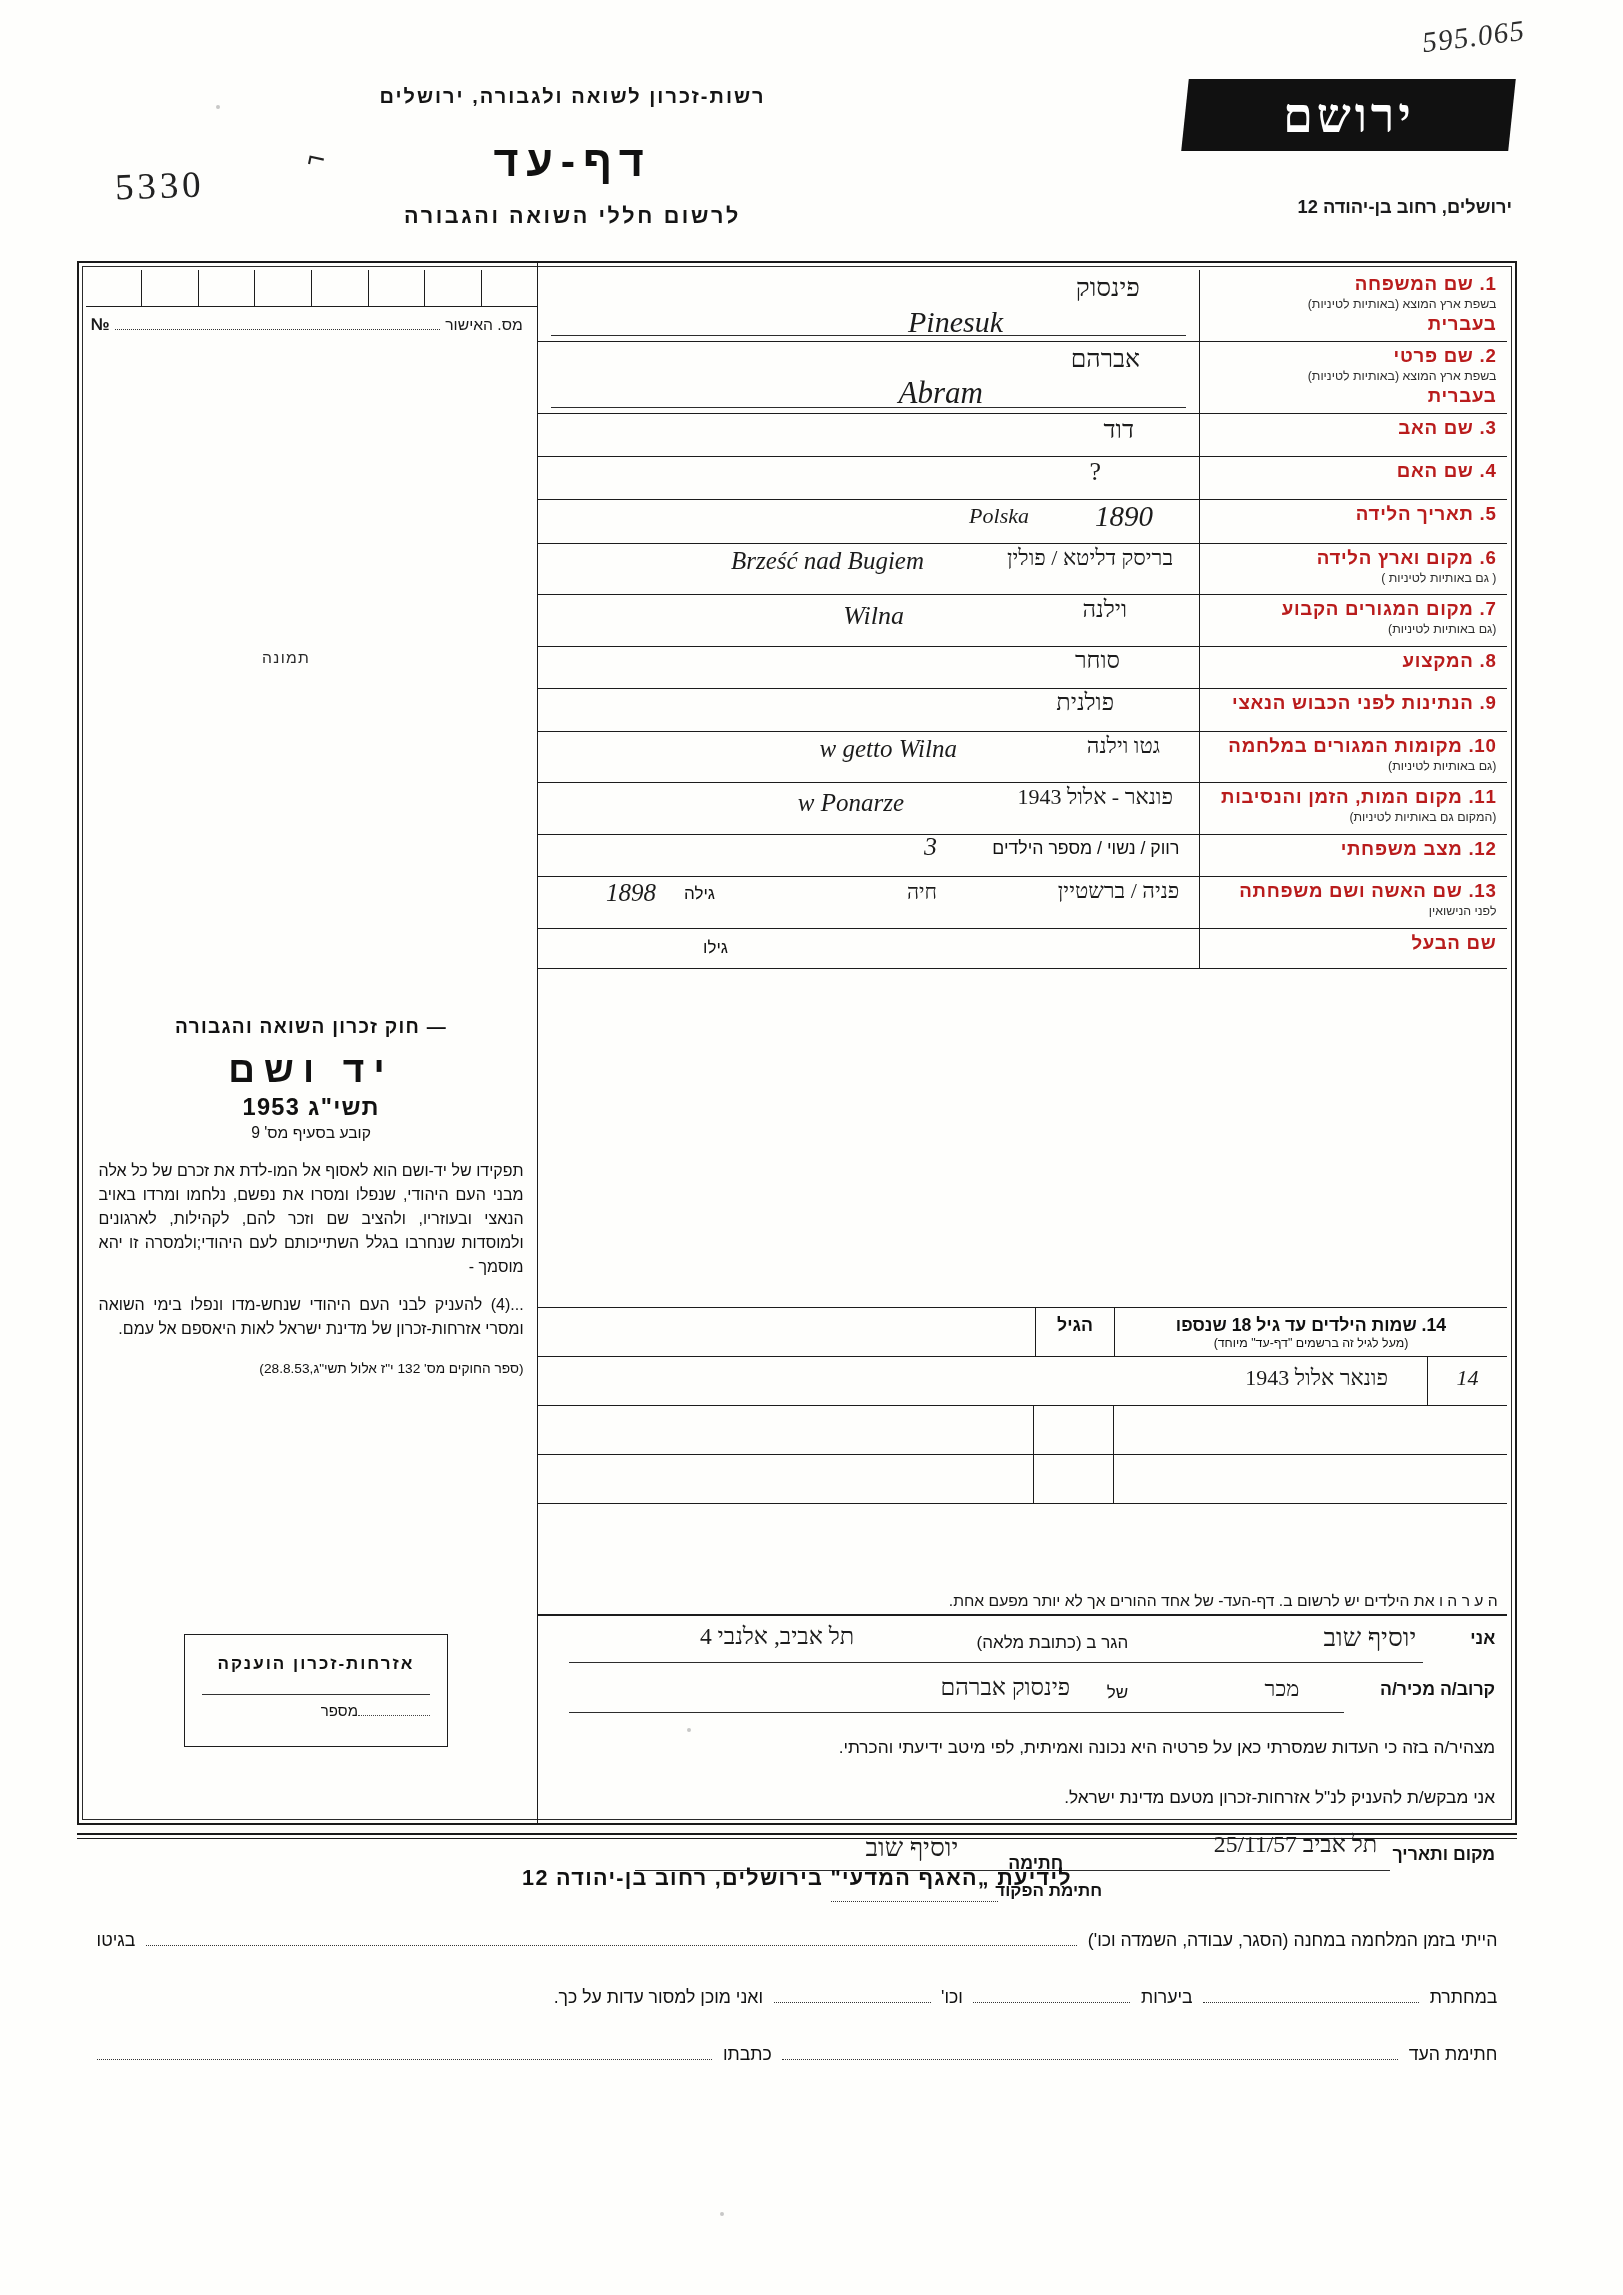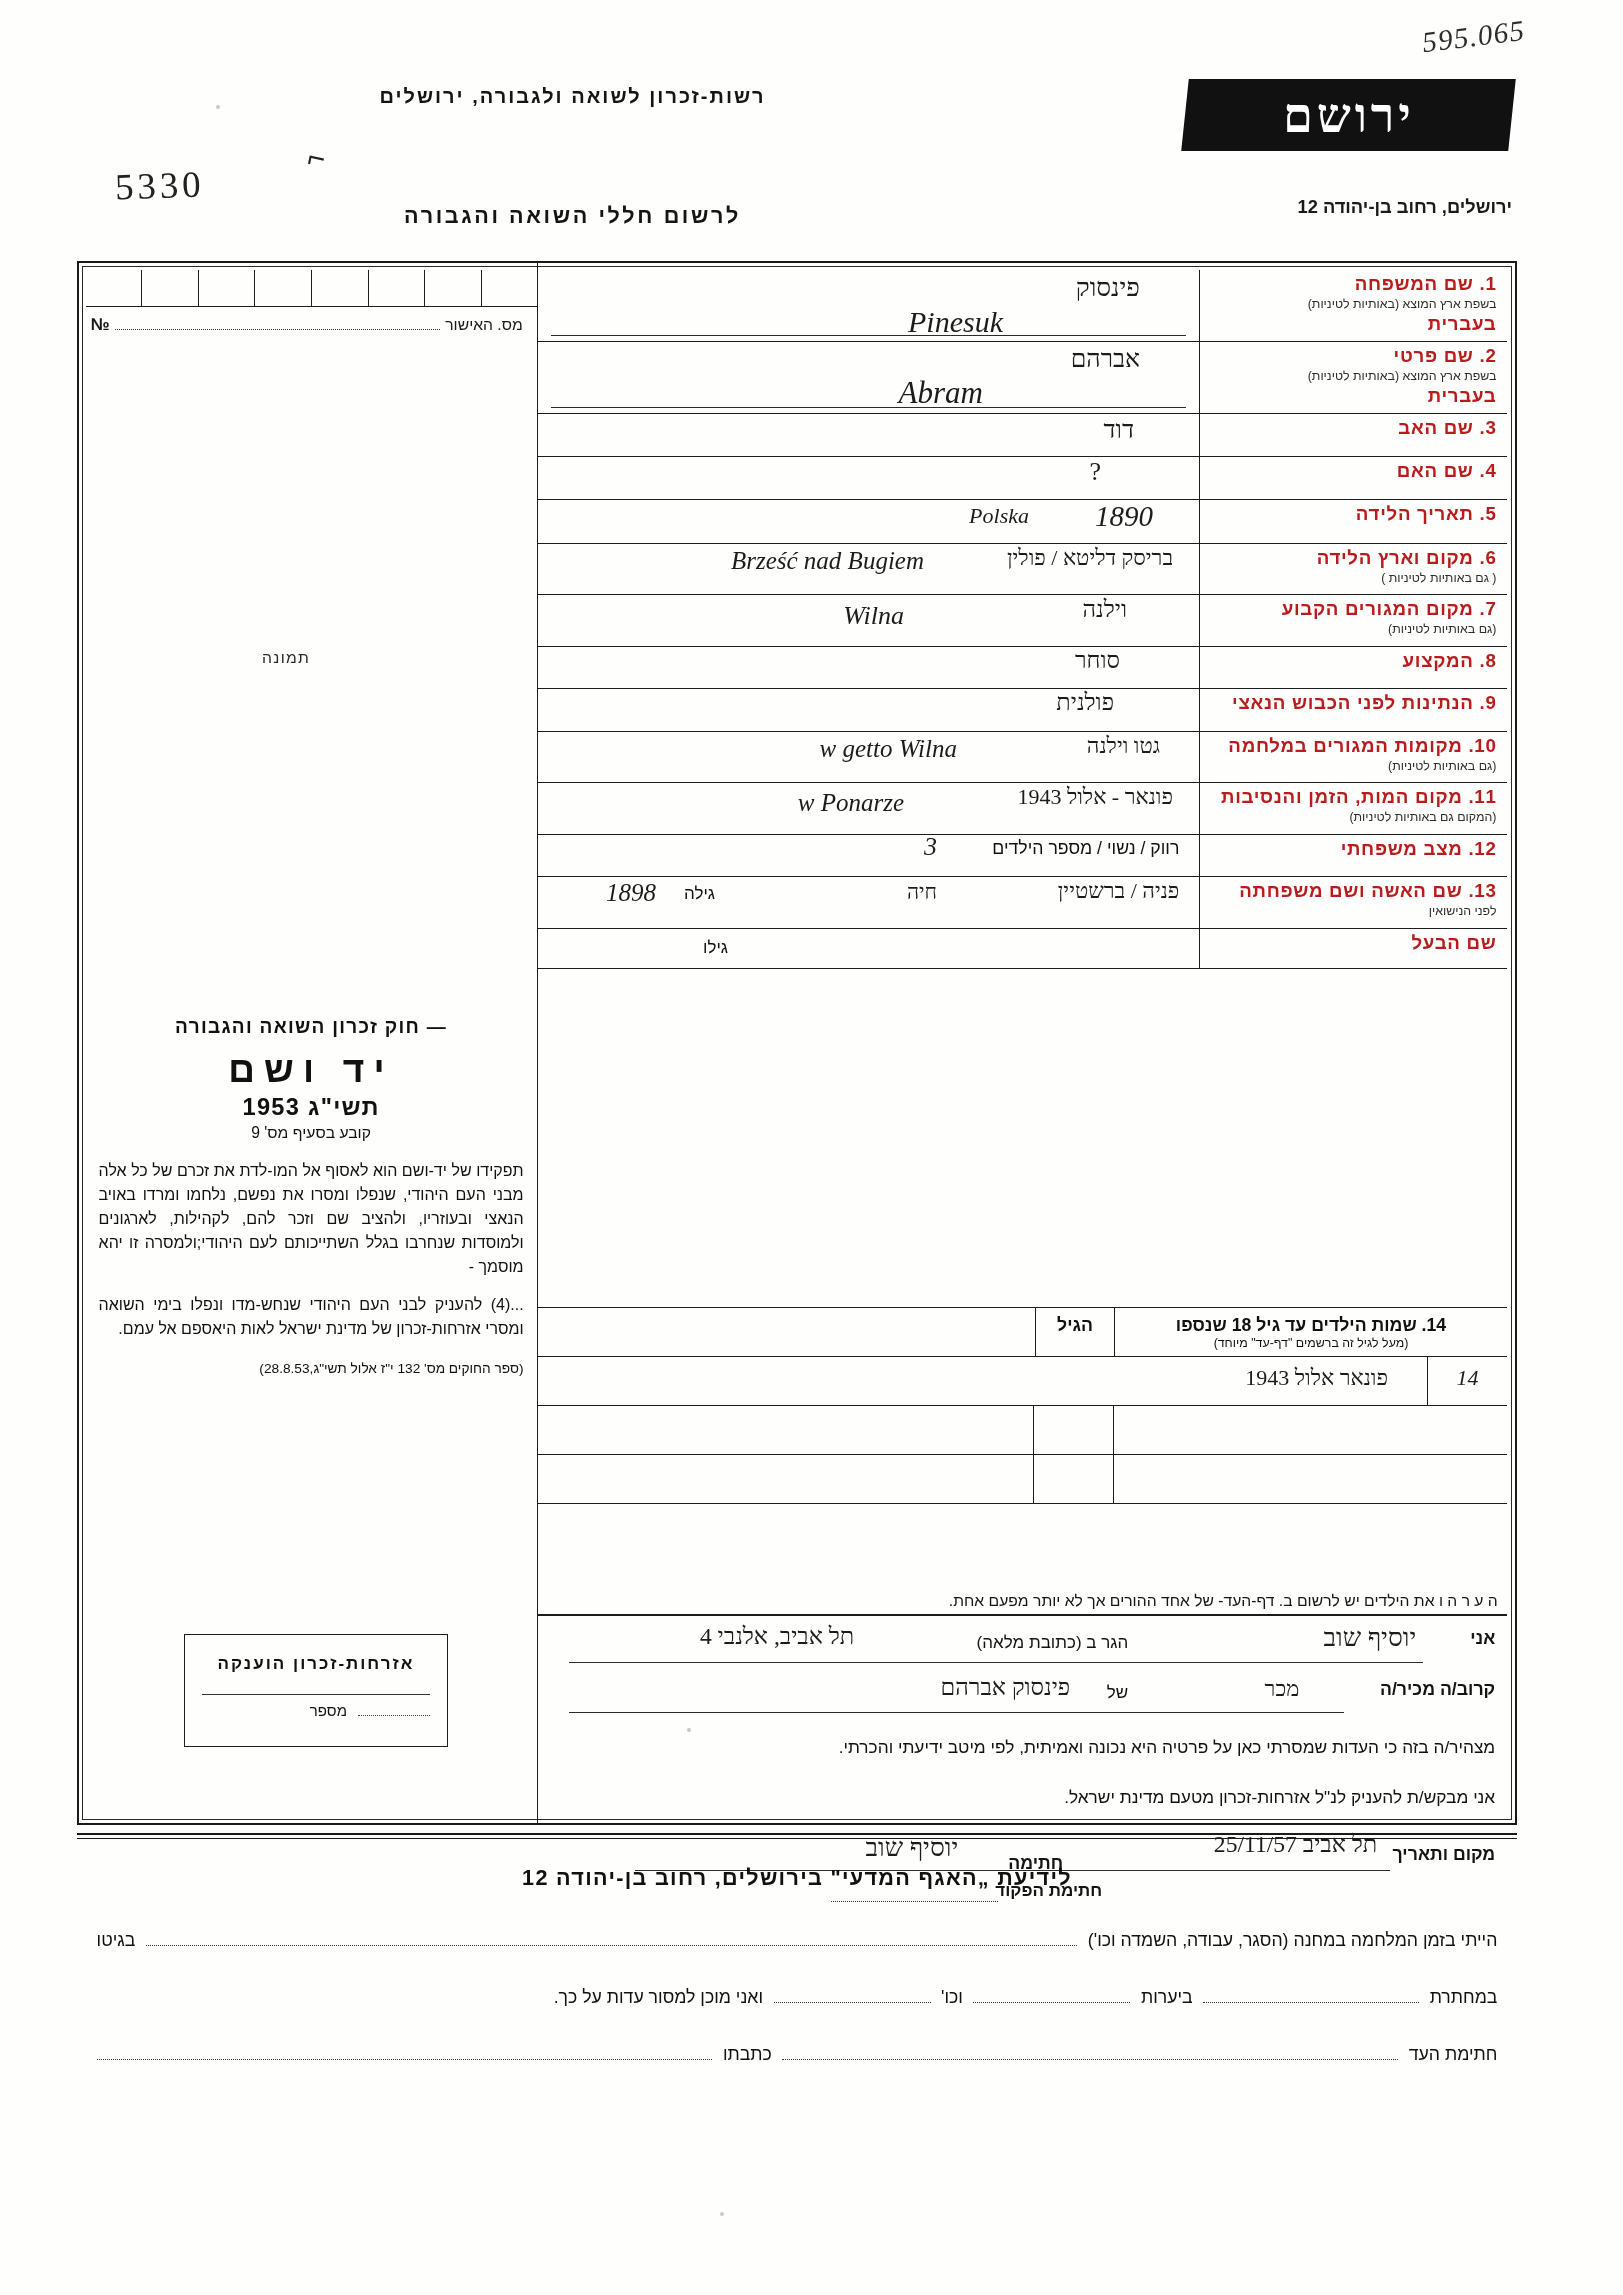--- a/index.html
+++ b/index.html
@@ -238,21 +238,21 @@
     margin-top: 19px;
   }
   .memo-box .line {
     margin: 19.6px 17px 0 17px;
     border-bottom: 1.3px solid #333;
   }
   .memo-box .num {
     margin: 7.9px 17px 0 0;
     font-size: 15px;
     display: flex;
-    gap: 11px;
+    gap: 0;
     align-items: baseline;
   }
   .memo-box .num .dots {
     width: 72px; border-bottom: 1.3px dotted #444; height: 13px;
   }
 
   
   .rows {
     position: absolute;
     left: 459px; top: 6.5px;
@@ -417,20 +417,21 @@
 </style>
 </head>
 <body>
 
 <div class="page">
 
   <div class="masthead">
     <div class="ref-scribble">595.065</div>
 
     <div class="org-line">רשות-זכרון לשואה ולגבורה, ירושלים</div>
+    <div class="form-title">דף-עד</div>
     <div class="form-sub">לרשום חללי השואה והגבורה</div>
 
     <div class="logo-box">
       <span>ירושם</span>
     </div>
     <div class="logo-addr">ירושלים, רחוב בן-יהודה 12</div>
 
     <div class="hand-serial">5330</div>
     <div class="hand-tick">⌐</div>
   </div>

